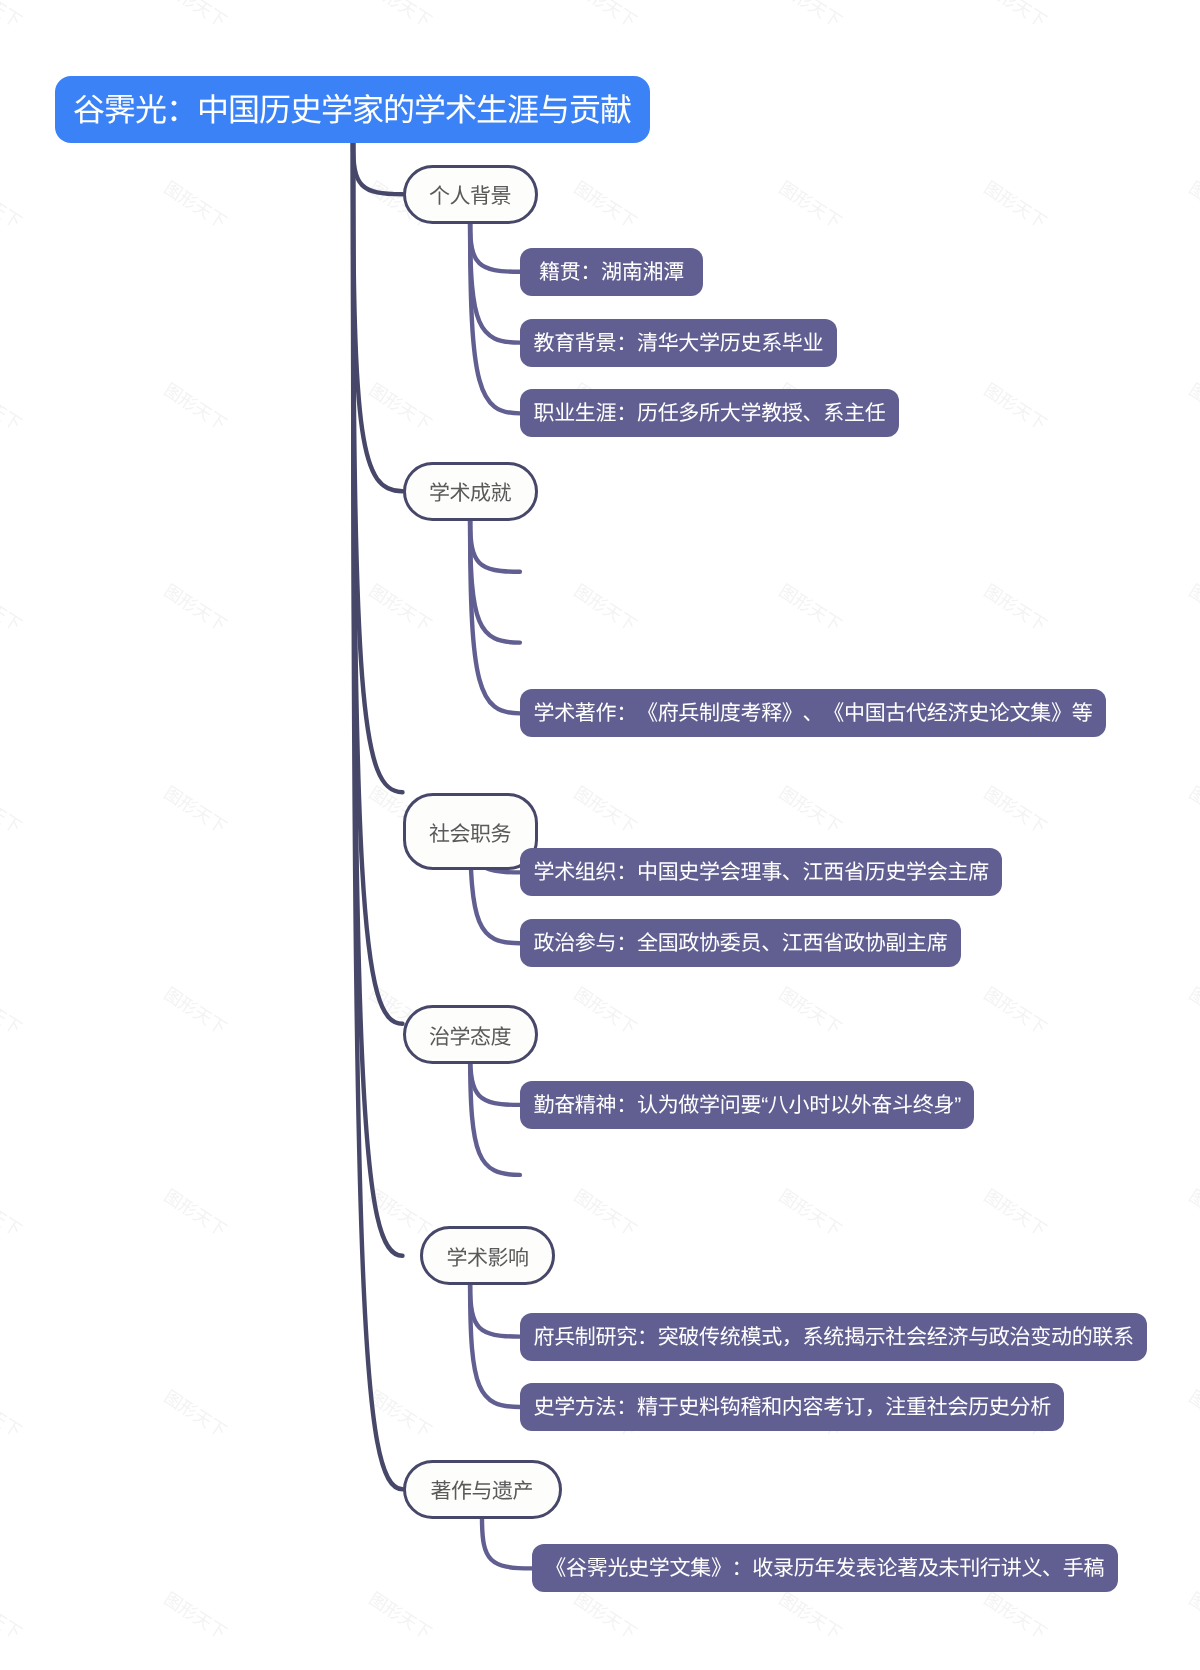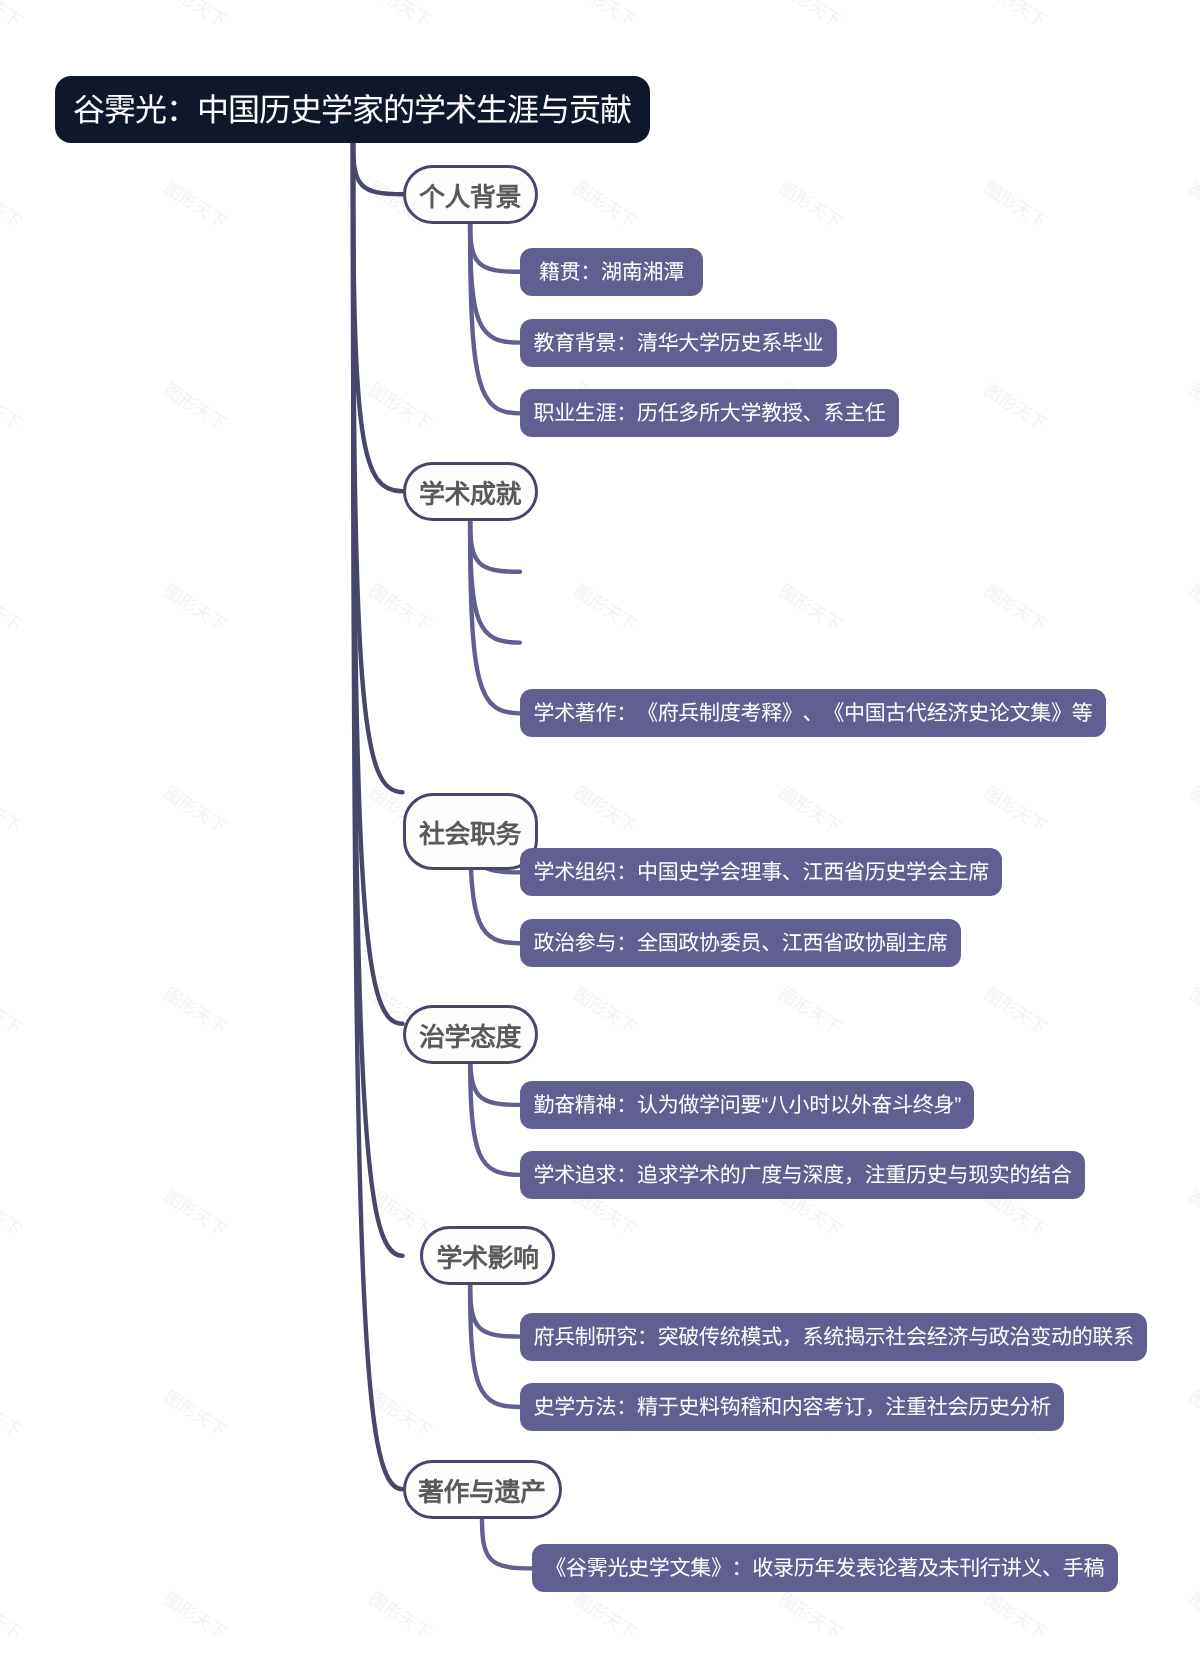--- a/index.html
+++ b/index.html
@@ -8,25 +8,25 @@
        font-family:"Liberation Sans",sans-serif;
        -webkit-font-smoothing:antialiased;text-rendering:geometricPrecision;}
   .lbl{filter:opacity(1);text-spacing-trim:space-all;}
   #stage{position:relative;width:1200px;height:1670px;}
   #wm{position:absolute;inset:0;overflow:hidden;pointer-events:none;}
   .wm{position:absolute;color:#f3f3f3;font-size:17.5px;white-space:nowrap;
       transform:rotate(33deg);transform-origin:0 0;
       font-family:"Liberation Sans",sans-serif;}
   #links{position:absolute;left:0;top:0;width:1200px;height:1670px;}
   .node{position:absolute;box-sizing:border-box;display:flex;align-items:center;}
-  #root-node{background:#0f172a;color:#fff;border-radius:16px;}
+  #root-node{background:#3b82f6;color:#fff;border-radius:16px;}
   #root-node .lbl{font-size:32px;letter-spacing:-1px;position:relative;top:-1px;}
   .branch{background:#fdfdfc;border:3.8px solid #474769;border-radius:30px;
           color:#5a5a5a;justify-content:center;}
-  .branch .lbl{font-size:26px;letter-spacing:-0.5px;text-indent:-0.5px;position:relative;top:1px;font-weight:bold;}
+  .branch .lbl{font-size:21px;letter-spacing:-0.5px;text-indent:-0.5px;position:relative;top:1px;}
   .leaf{background:#615f91;color:#fff;border-radius:12px;}
   .leaf .lbl{font-size:21px;letter-spacing:-0.3px;position:relative;top:-1px;}
 </style>
 </head>
 <body>
 
 <div id="stage">
 <div id="wm">
 
 <div class="wm" style="left:-32.0px;top:-26.5px">图形天下</div>
@@ -151,23 +151,20 @@
     </div>
 <div class="node leaf" style="left:519.9499999999999px;top:919.2px;height:48.0px;padding:0 13.5px">
       <span class="lbl">政治参与：全国政协委员、江西省政协副主席</span>
     </div>
 <div class="node branch" style="left:402.5px;top:1005px;width:135.3px;height:59px">
       <span class="lbl">治学态度</span>
     </div>
 <div class="node leaf" style="left:519.9499999999999px;top:1080.9px;height:48.0px;padding:0 13.5px">
       <span class="lbl">勤奋精神：认为做学问要“八小时以外奋斗终身”</span>
     </div>
-<div class="node leaf" style="left:519.9499999999999px;top:1150.9px;height:48.0px;padding:0 13.5px">
-      <span class="lbl">学术追求：追求学术的广度与深度，注重历史与现实的结合</span>
-    </div>
 <div class="node branch" style="left:420px;top:1226.45px;width:135.3px;height:58.6px">
       <span class="lbl">学术影响</span>
     </div>
 <div class="node leaf" style="left:519.9499999999999px;top:1312.6px;height:48.0px;padding:0 13.5px">
       <span class="lbl">府兵制研究：突破传统模式，系统揭示社会经济与政治变动的联系</span>
     </div>
 <div class="node leaf" style="left:519.9499999999999px;top:1383.0px;height:48.0px;padding:0 13.5px">
       <span class="lbl">史学方法：精于史料钩稽和内容考订，注重社会历史分析</span>
     </div>
 <div class="node branch" style="left:402.5px;top:1459.95px;width:159.0px;height:58.6px">

